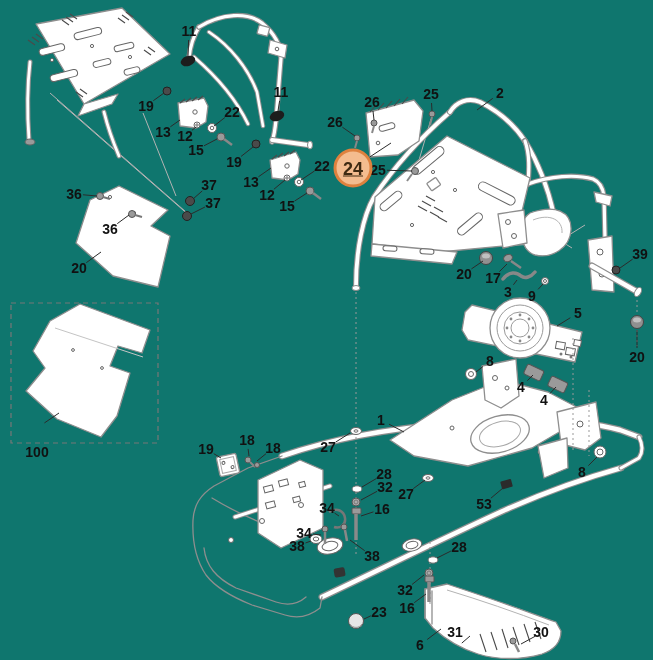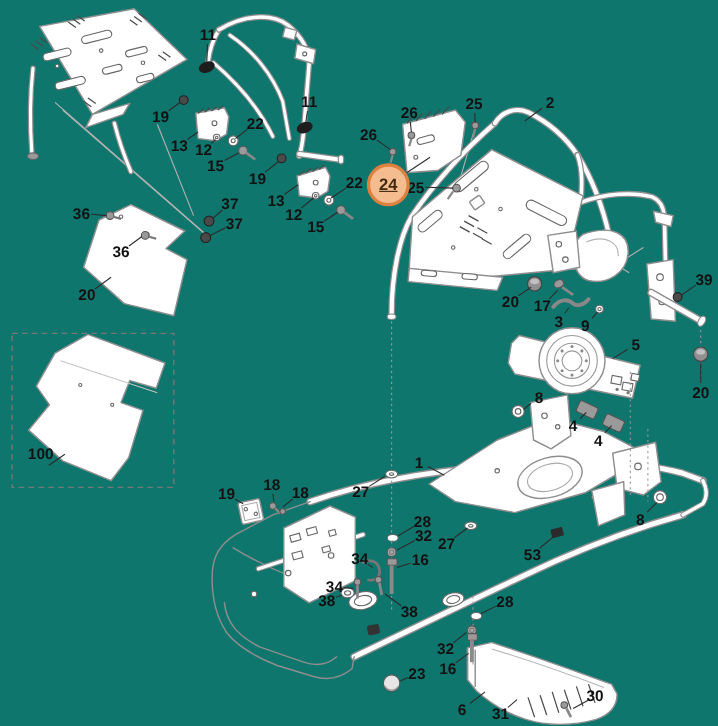--- a/index.html
+++ b/index.html
@@ -5,21 +5,21 @@
   html,body{margin:0;padding:0;background:#fff;}
   .stage{position:relative;width:653px;height:660px;background:#0f766e;overflow:hidden;
          font-family:"Liberation Sans",sans-serif;}
   .stage svg{position:absolute;left:0;top:0;}
   #callout-layer{position:absolute;left:0;top:0;width:653px;height:660px;}
   .callout{position:absolute;transform:translate(-50%,-50%);
            font:bold 14px "Liberation Sans",sans-serif;color:#111;
            white-space:nowrap;line-height:1;cursor:pointer;}
   .callout.highlight{width:33px;height:33px;border-radius:50%;
            display:flex;align-items:center;justify-content:center;
-           font-size:15px;text-decoration:underline;}
+           font-size:18px;text-decoration:underline;}
   .art path,.art line,.art polyline{vector-effect:non-scaling-stroke;}
   .ln{stroke:#8e8e8e;stroke-width:1.3;fill:none;stroke-linejoin:round;stroke-linecap:round;}
   .lnw{stroke:#8e8e8e;stroke-width:1.3;fill:#fff;stroke-linejoin:round;}
   .thin{stroke:#b3b3b3;stroke-width:1;fill:none;}
   .tube-o{stroke:#8e8e8e;fill:none;stroke-linecap:round;stroke-linejoin:round;}
   .tube-i{stroke:#fff;fill:none;stroke-linecap:round;stroke-linejoin:round;}
   .dark{fill:#1d1d1d;stroke:none;}
   .hw{stroke:#555;fill:#9a9a9a;}
   .washer{fill:#fff;stroke:#666;}
   .dot{fill:none;stroke:#999;stroke-width:1;stroke-dasharray:2 3;}
@@ -441,21 +441,21 @@
       <div class="callout" style="left: 146px; top: 106px;">19</div>
       <div class="callout" style="left: 163px; top: 132px;">13</div>
       <div class="callout" style="left: 185px; top: 136px;">12</div>
       <div class="callout" style="left: 196px; top: 150px;">15</div>
       <div class="callout" style="left: 232px; top: 112px;">22</div>
       <div class="callout" style="left: 209px; top: 185px;">37</div>
       <div class="callout" style="left: 213px; top: 203px;">37</div>
       <div class="callout" style="left: 74px; top: 194px;">36</div>
       <div class="callout" style="left: 110px; top: 229px;">36</div>
       <div class="callout" style="left: 79px; top: 268px;">20</div>
-      <div class="callout" style="left: 37px; top: 412px;">100</div>
+      <div class="callout" style="left: 37px; top: 452px;">100</div>
       <div class="callout" style="left: 281px; top: 92px;">11</div>
       <div class="callout" style="left: 234px; top: 162px;">19</div>
       <div class="callout" style="left: 251px; top: 182px;">13</div>
       <div class="callout" style="left: 267px; top: 195px;">12</div>
       <div class="callout" style="left: 287px; top: 206px;">15</div>
       <div class="callout" style="left: 322px; top: 166px;">22</div>
       <div class="callout" style="left: 335px; top: 122px;">26</div>
       <div class="callout" style="left: 372px; top: 102px;">26</div>
       <div class="callout" style="left: 431px; top: 94px;">25</div>
       <div class="callout" style="left: 378px; top: 170px;">25</div>
@@ -484,17 +484,17 @@
       <div class="callout" style="left: 327px; top: 508px;">34</div>
       <div class="callout" style="left: 304px; top: 533px;">34</div>
       <div class="callout" style="left: 297px; top: 546px;">38</div>
       <div class="callout" style="left: 372px; top: 556px;">38</div>
       <div class="callout" style="left: 484px; top: 504px;">53</div>
       <div class="callout" style="left: 459px; top: 547px;">28</div>
       <div class="callout" style="left: 405px; top: 590px;">32</div>
       <div class="callout" style="left: 407px; top: 608px;">16</div>
       <div class="callout" style="left: 379px; top: 612px;">23</div>
       <div class="callout" style="left: 420px; top: 645px;">6</div>
-      <div class="callout" style="left: 455px; top: 649px;">31</div>
+      <div class="callout" style="left: 455px; top: 632px;">31</div>
       <div class="callout" style="left: 541px; top: 632px;">30</div>
     </div>
 
 </div>
 
 </body></html>

